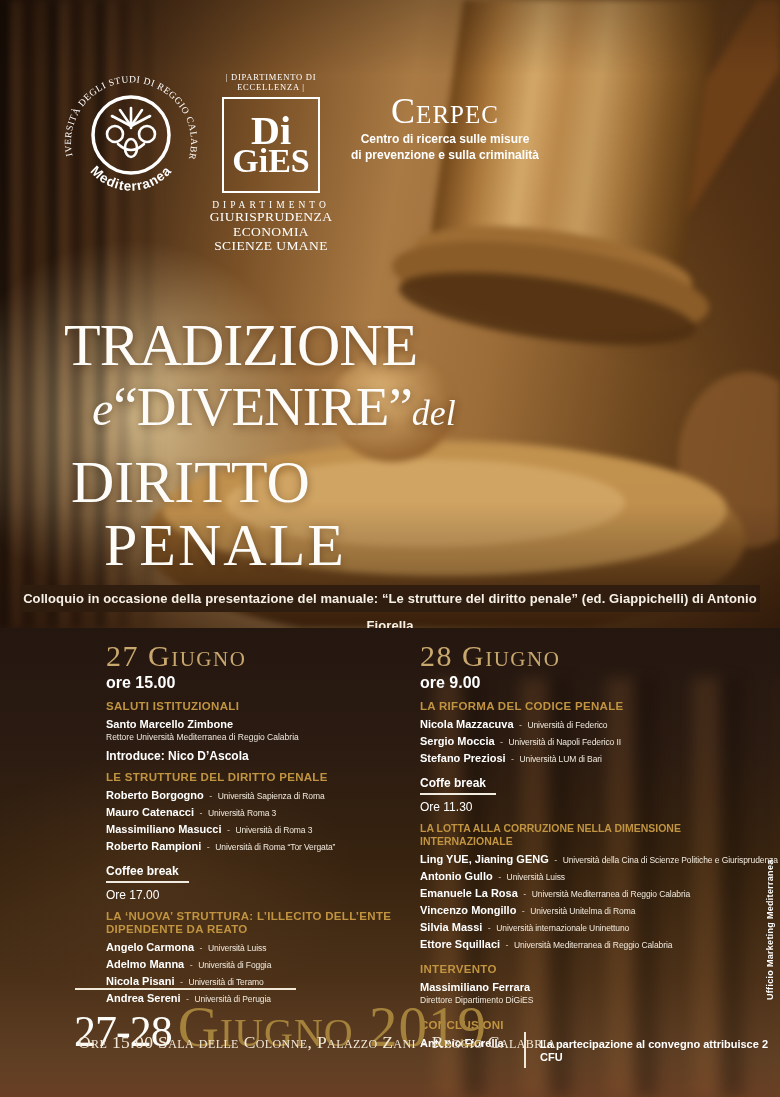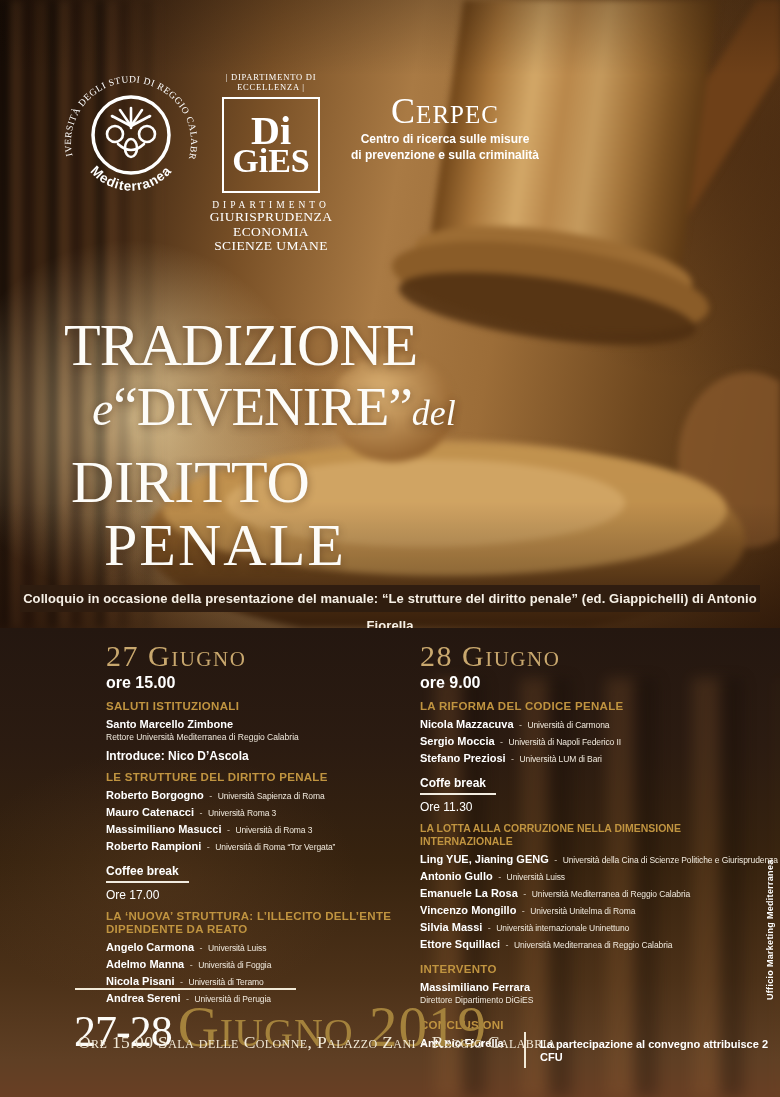--- a/index.html
+++ b/index.html
@@ -260,21 +260,21 @@
     </div>
 
     <div class="col col-right">
       <div class="day-date">28 Giugno</div>
       <div class="day-time">ore 9.00</div>
 
       <div class="sec-heading">LA RIFORMA DEL CODICE PENALE</div>
       <div class="sp-row">
         <span class="sp-name">Nicola Mazzacuva</span>
         <span class="sp-dash">-</span>
-        <span class="sp-aff">Università di Carmona</span>
+        <span class="sp-aff">Università di Federico</span>
       </div>
       <div class="sp-row">
         <span class="sp-name">Sergio Moccia</span>
         <span class="sp-dash">-</span>
         <span class="sp-aff">Università di Napoli Federico II</span>
       </div>
       <div class="sp-row">
         <span class="sp-name">Stefano Preziosi</span>
         <span class="sp-dash">-</span>
         <span class="sp-aff">Università LUM di Bari</span>

